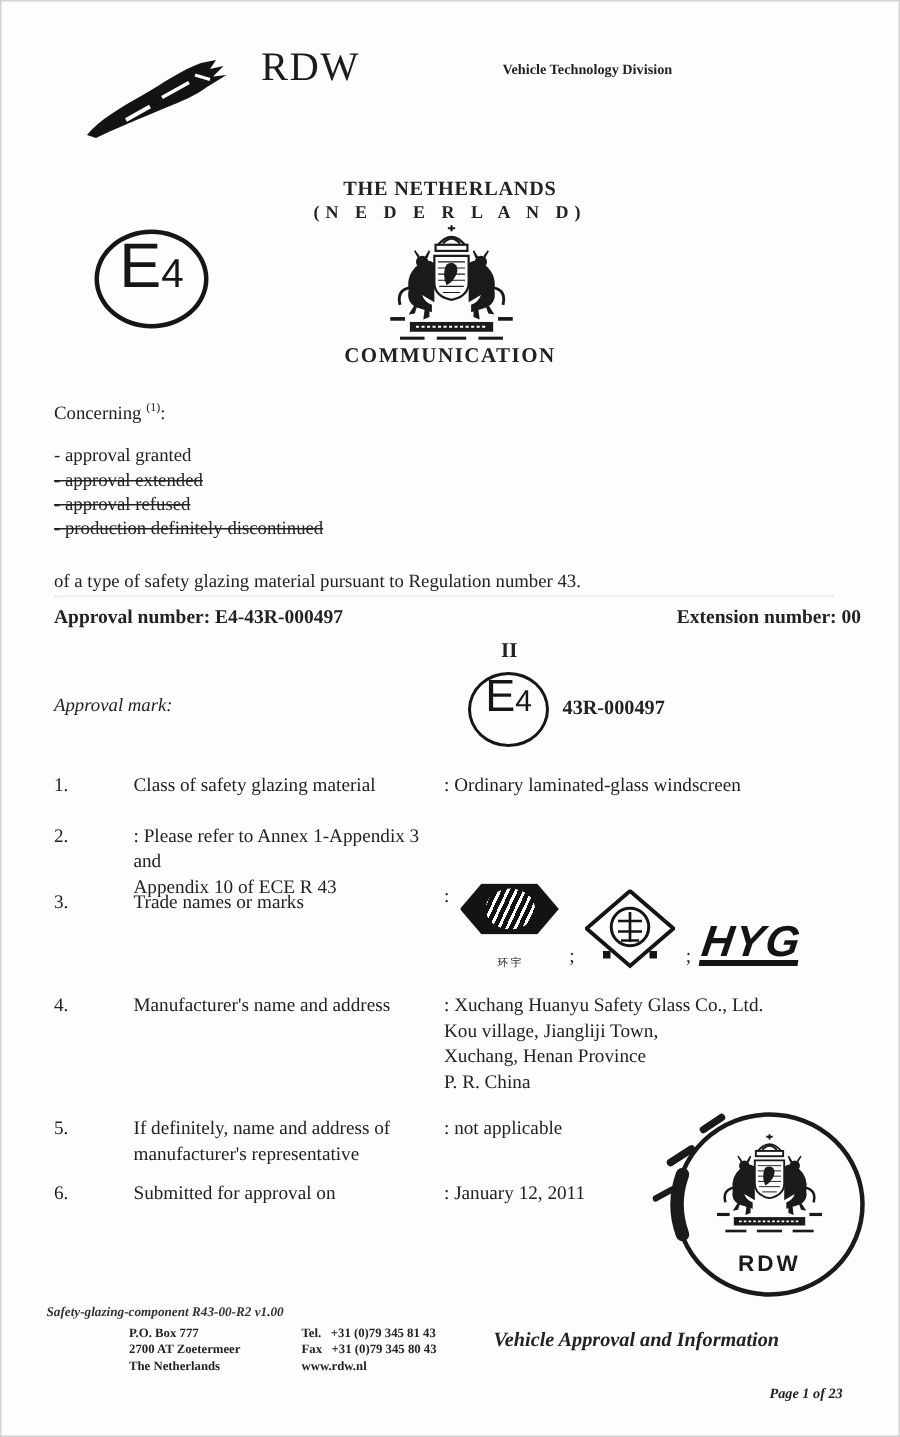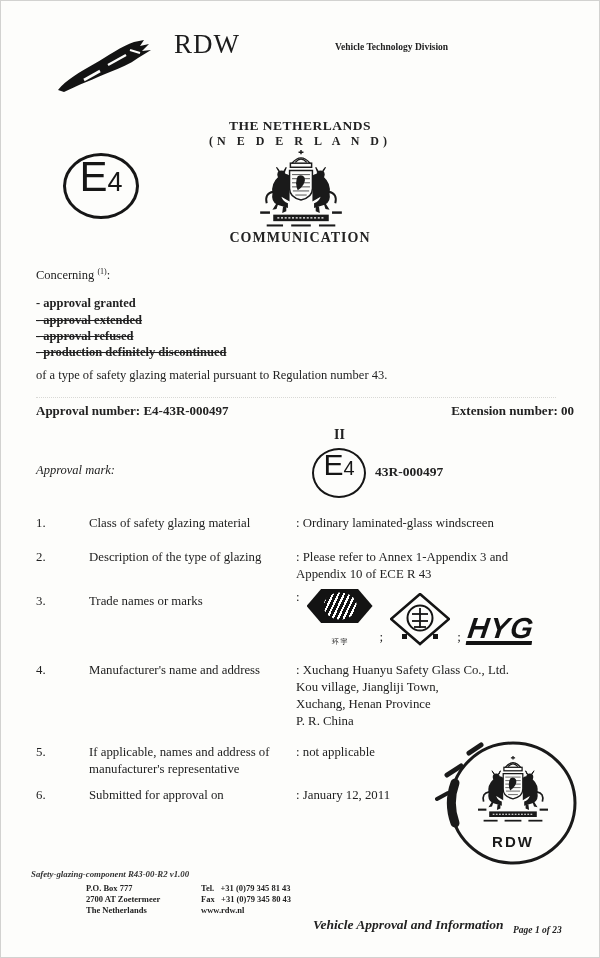--- a/index.html
+++ b/index.html
@@ -25,23 +25,23 @@
   .small-e4{left:311px;top:447px;width:50px;height:46px;border-width:2.5px;}
   .small-e4 .eL{font-size:30px;}
   .small-e4 .eN{font-size:20px;}
   .mark-numeral{left:333px;top:426px;font-size:14px;font-weight:bold;}
   .mark-code{left:374px;top:463px;font-size:13.5px;font-weight:bold;}
   .mark-label{left:35px;top:462px;font-size:12.5px;font-style:italic;}
   
   .concerning{left:35px;top:266px;font-size:12.5px;width:480px;}
   .concerning .head{margin-bottom:12px;}
   .concerning sup{font-size:8px;vertical-align:super;}
-  .opt{line-height:16.4px;font-weight:bold;}
+  .opt{line-height:16.4px;}
   .struck{text-decoration:line-through;text-decoration-thickness:1.3px;}
-  .subject{margin-top:7px;font-size:12.5px;}
+  .subject{margin-top:19px;font-size:12.5px;}
   .faint-line{left:35px;top:396px;width:520px;border-top:1px dotted #bdbdb9;opacity:.55;}
   .approval-no{left:35px;top:402px;font-size:13px;font-weight:bold;}
   .extension-no{right:25px;top:402px;font-size:13px;font-weight:bold;}
   
   .item{left:35px;width:548px;display:grid;grid-template-columns:53px 207px 1fr;font-size:12.8px;line-height:17px;}
   .item .lbl,.item .val{white-space:pre-line;}
   .r1{top:514px;} .r2{top:548px;} .r3{top:592px;} .r4{top:661px;} .r5{top:743px;} .r6{top:786px;}
   
   .marksrow{display:flex;align-items:flex-end;gap:7px;margin-top:-4px;}
   .marksrow .colon{align-self:flex-start;}
@@ -52,21 +52,21 @@
   .hex .stripes{position:absolute;left:26%;top:10%;width:50%;height:80%;
     background:repeating-linear-gradient(115deg,transparent 0 3px,#fff 3px 5px);
     clip-path:ellipse(50% 50% at 50% 50%);}
   .hexcap{width:66px;display:flex;justify-content:space-around;font-size:7px;line-height:9px;color:#111;margin-top:15px;}
   .hyg{font-family:"Liberation Sans",sans-serif;font-weight:bold;font-style:italic;
     font-size:29px;line-height:1;color:#131313;transform:skewX(-8deg);letter-spacing:1px;
     text-decoration:underline;text-decoration-thickness:4px;text-underline-offset:3px;margin-bottom:4px;}
   
   .f-address{left:85px;top:882px;font-size:8.5px;font-weight:bold;line-height:11px;}
   .f-contact{left:200px;top:882px;font-size:8.5px;font-weight:bold;line-height:11px;}
-  .f-dept{left:312px;top:884px;font-size:13.5px;font-weight:bold;font-style:italic;margin-top:32px;}
+  .f-dept{left:328px;top:884px;font-size:13.5px;font-weight:bold;font-style:italic;}
   .f-docref{left:30px;top:868px;font-size:8.8px;font-style:italic;font-weight:bold;color:#333;}
   .f-pageref{left:512px;top:924px;font-size:9.5px;font-style:italic;font-weight:bold;}
   svg text{font-family:"Liberation Sans",sans-serif;}
 </style>
 </head>
 <body>
 
 <svg width="0" height="0" style="position:absolute" aria-hidden="true">
   <defs>
     <symbol id="coa" viewBox="0 0 120 96">
@@ -152,21 +152,20 @@
   </div>
   <div class="abs mark-code">43R-000497</div>
 
   <div class="abs item r1">
     <span>1.</span>
     <span class="lbl">Class of safety glazing material</span>
     <span class="val">: Ordinary laminated-glass windscreen</span>
   </div>
   <div class="abs item r2">
     <span>2.</span>
-    <span class="lbl">Description of the type of glazing</span>
     <span class="val">: Please refer to Annex 1-Appendix 3 and
 Appendix 10 of ECE R 43</span>
   </div>
   <div class="abs item r3">
     <span>3.</span>
     <span class="lbl">Trade names or marks</span>
     <span class="val marksrow">
       <span class="colon">:</span>
       <span class="hexwrap">
         <span class="hex"><span class="stripes"></span></span>
@@ -190,21 +189,21 @@
   <div class="abs item r4">
     <span>4.</span>
     <span class="lbl">Manufacturer's name and address</span>
     <span class="val">: Xuchang Huanyu Safety Glass Co., Ltd.
 Kou village, Jiangliji Town,
 Xuchang, Henan Province
 P. R. China</span>
   </div>
   <div class="abs item r5">
     <span>5.</span>
-    <span class="lbl">If applicable, names and address of
+    <span class="lbl">If definitely, name and address of
 manufacturer's representative</span>
     <span class="val">: not applicable</span>
   </div>
   <div class="abs item r6">
     <span>6.</span>
     <span class="lbl">Submitted for approval on</span>
     <span class="val">: January 12, 2011</span>
   </div>
 
   <svg class="abs" style="left:434px;top:732px" width="152" height="140" viewBox="0 0 152 140">

